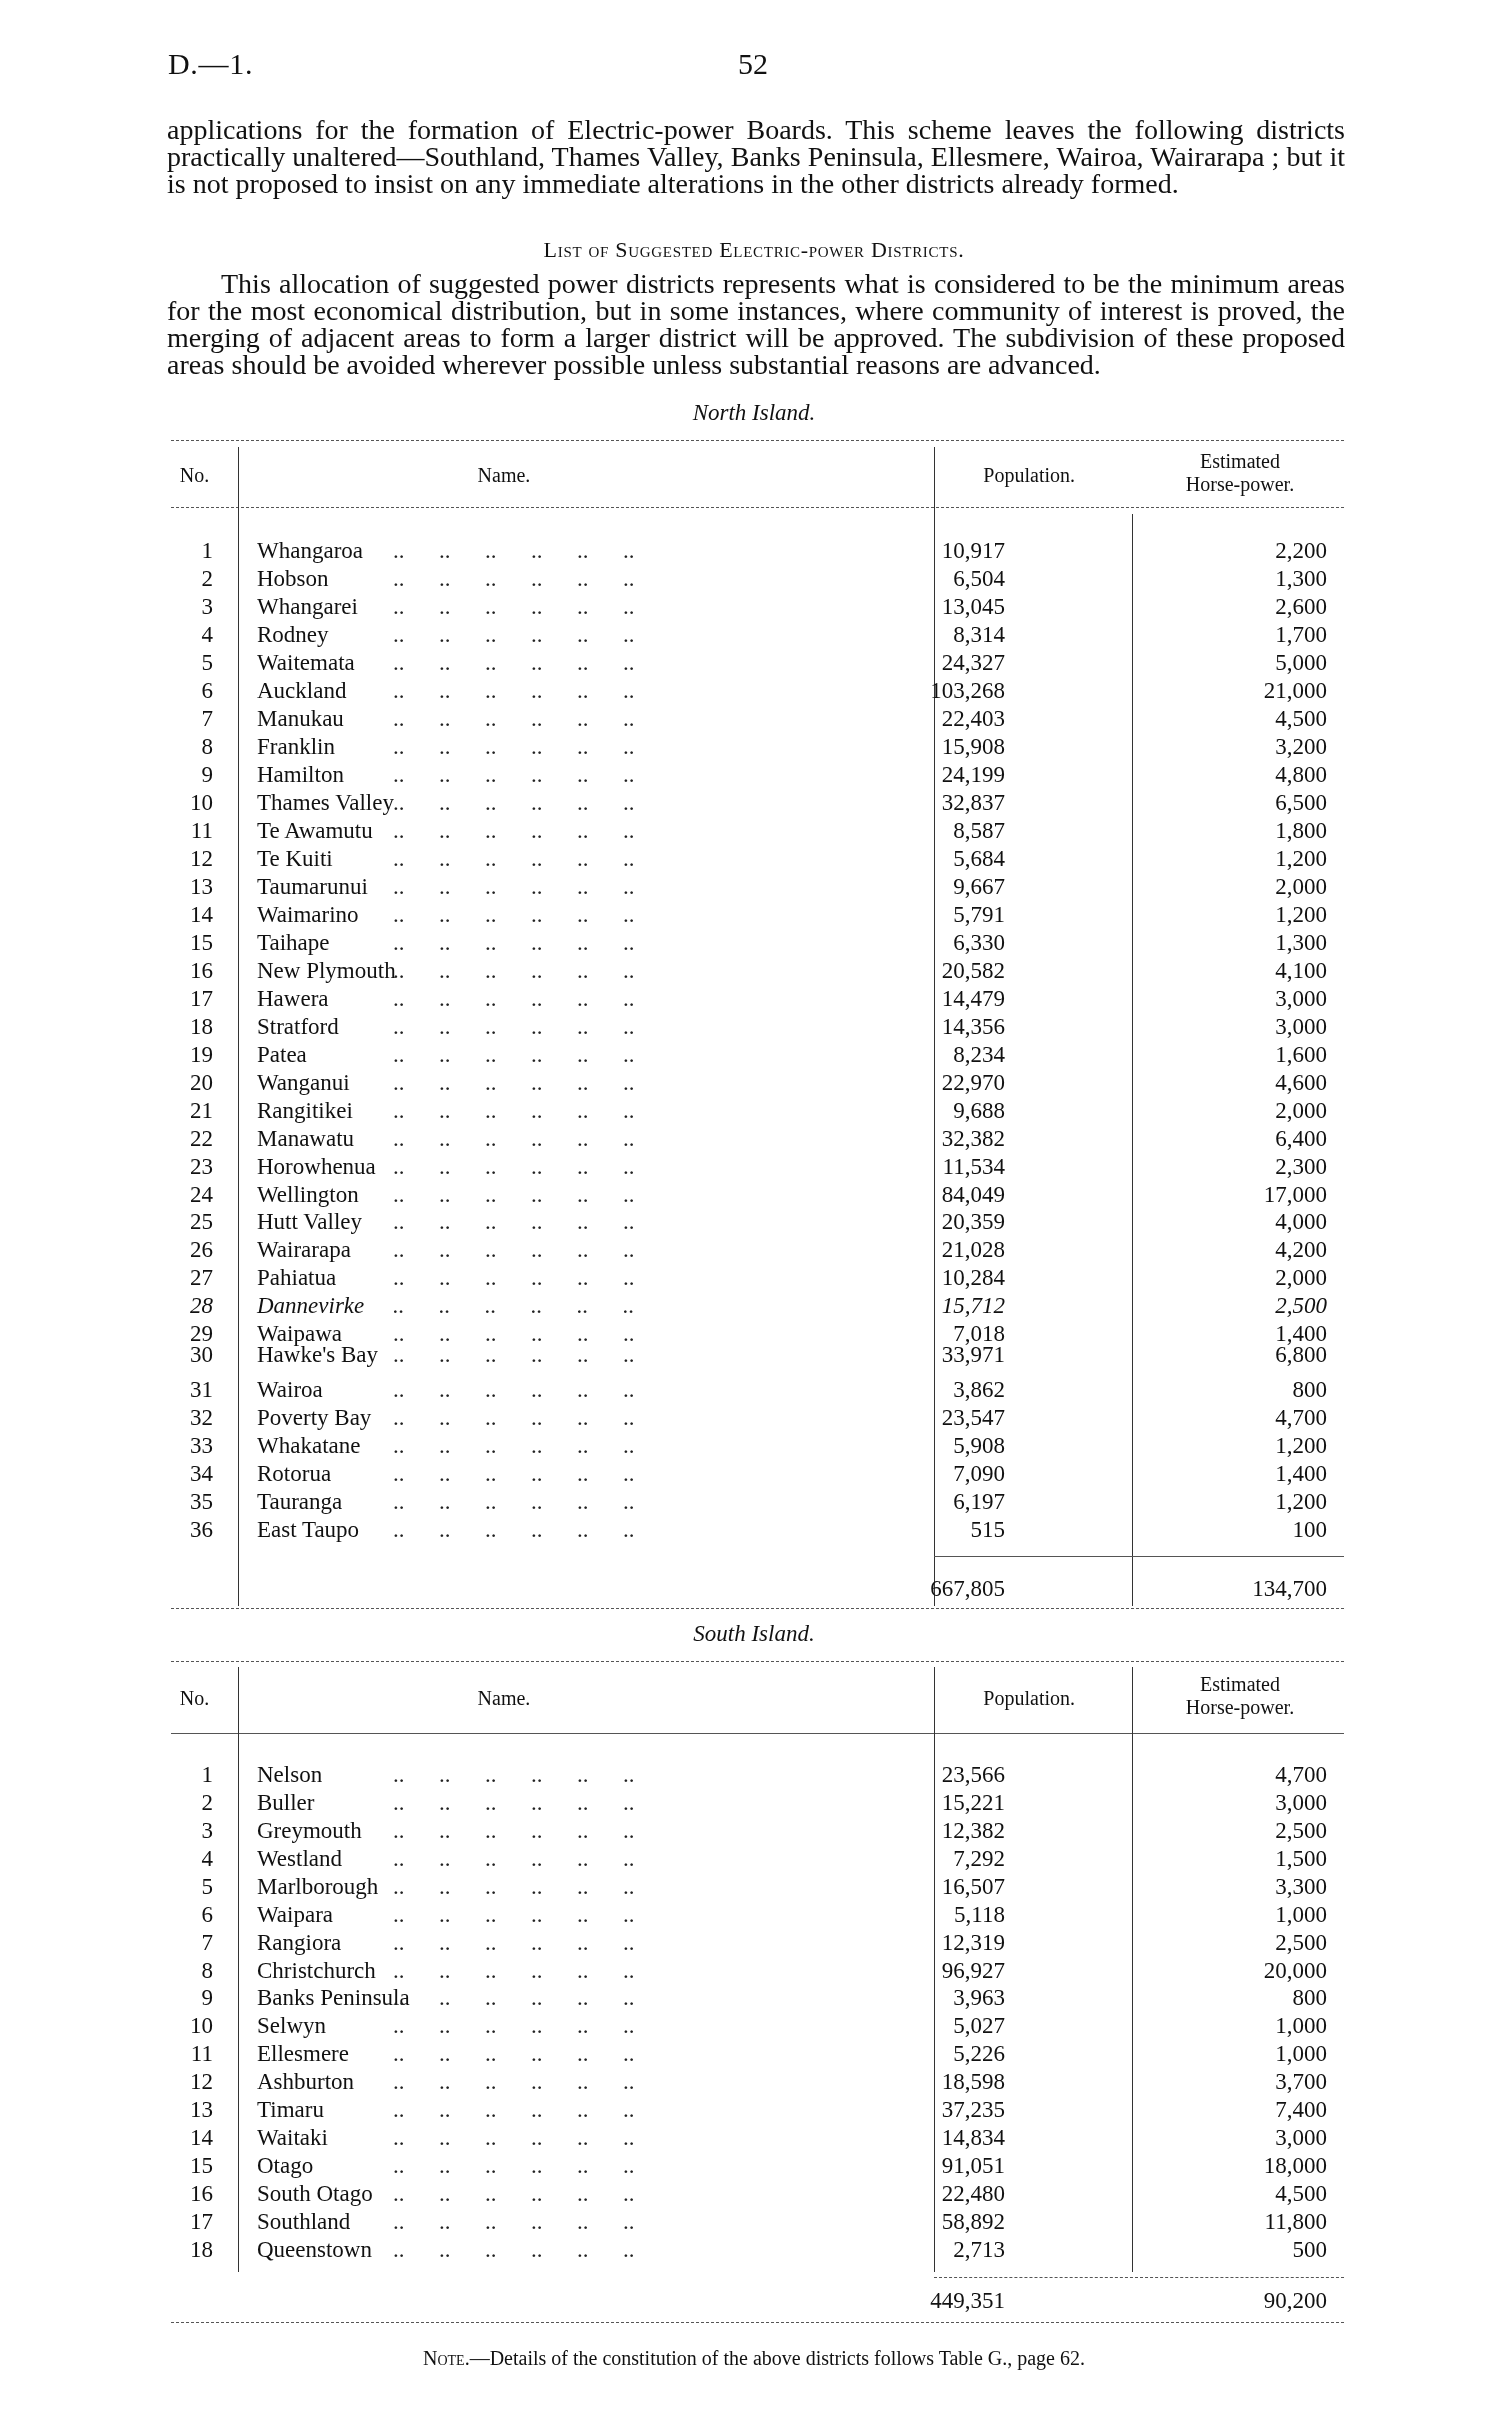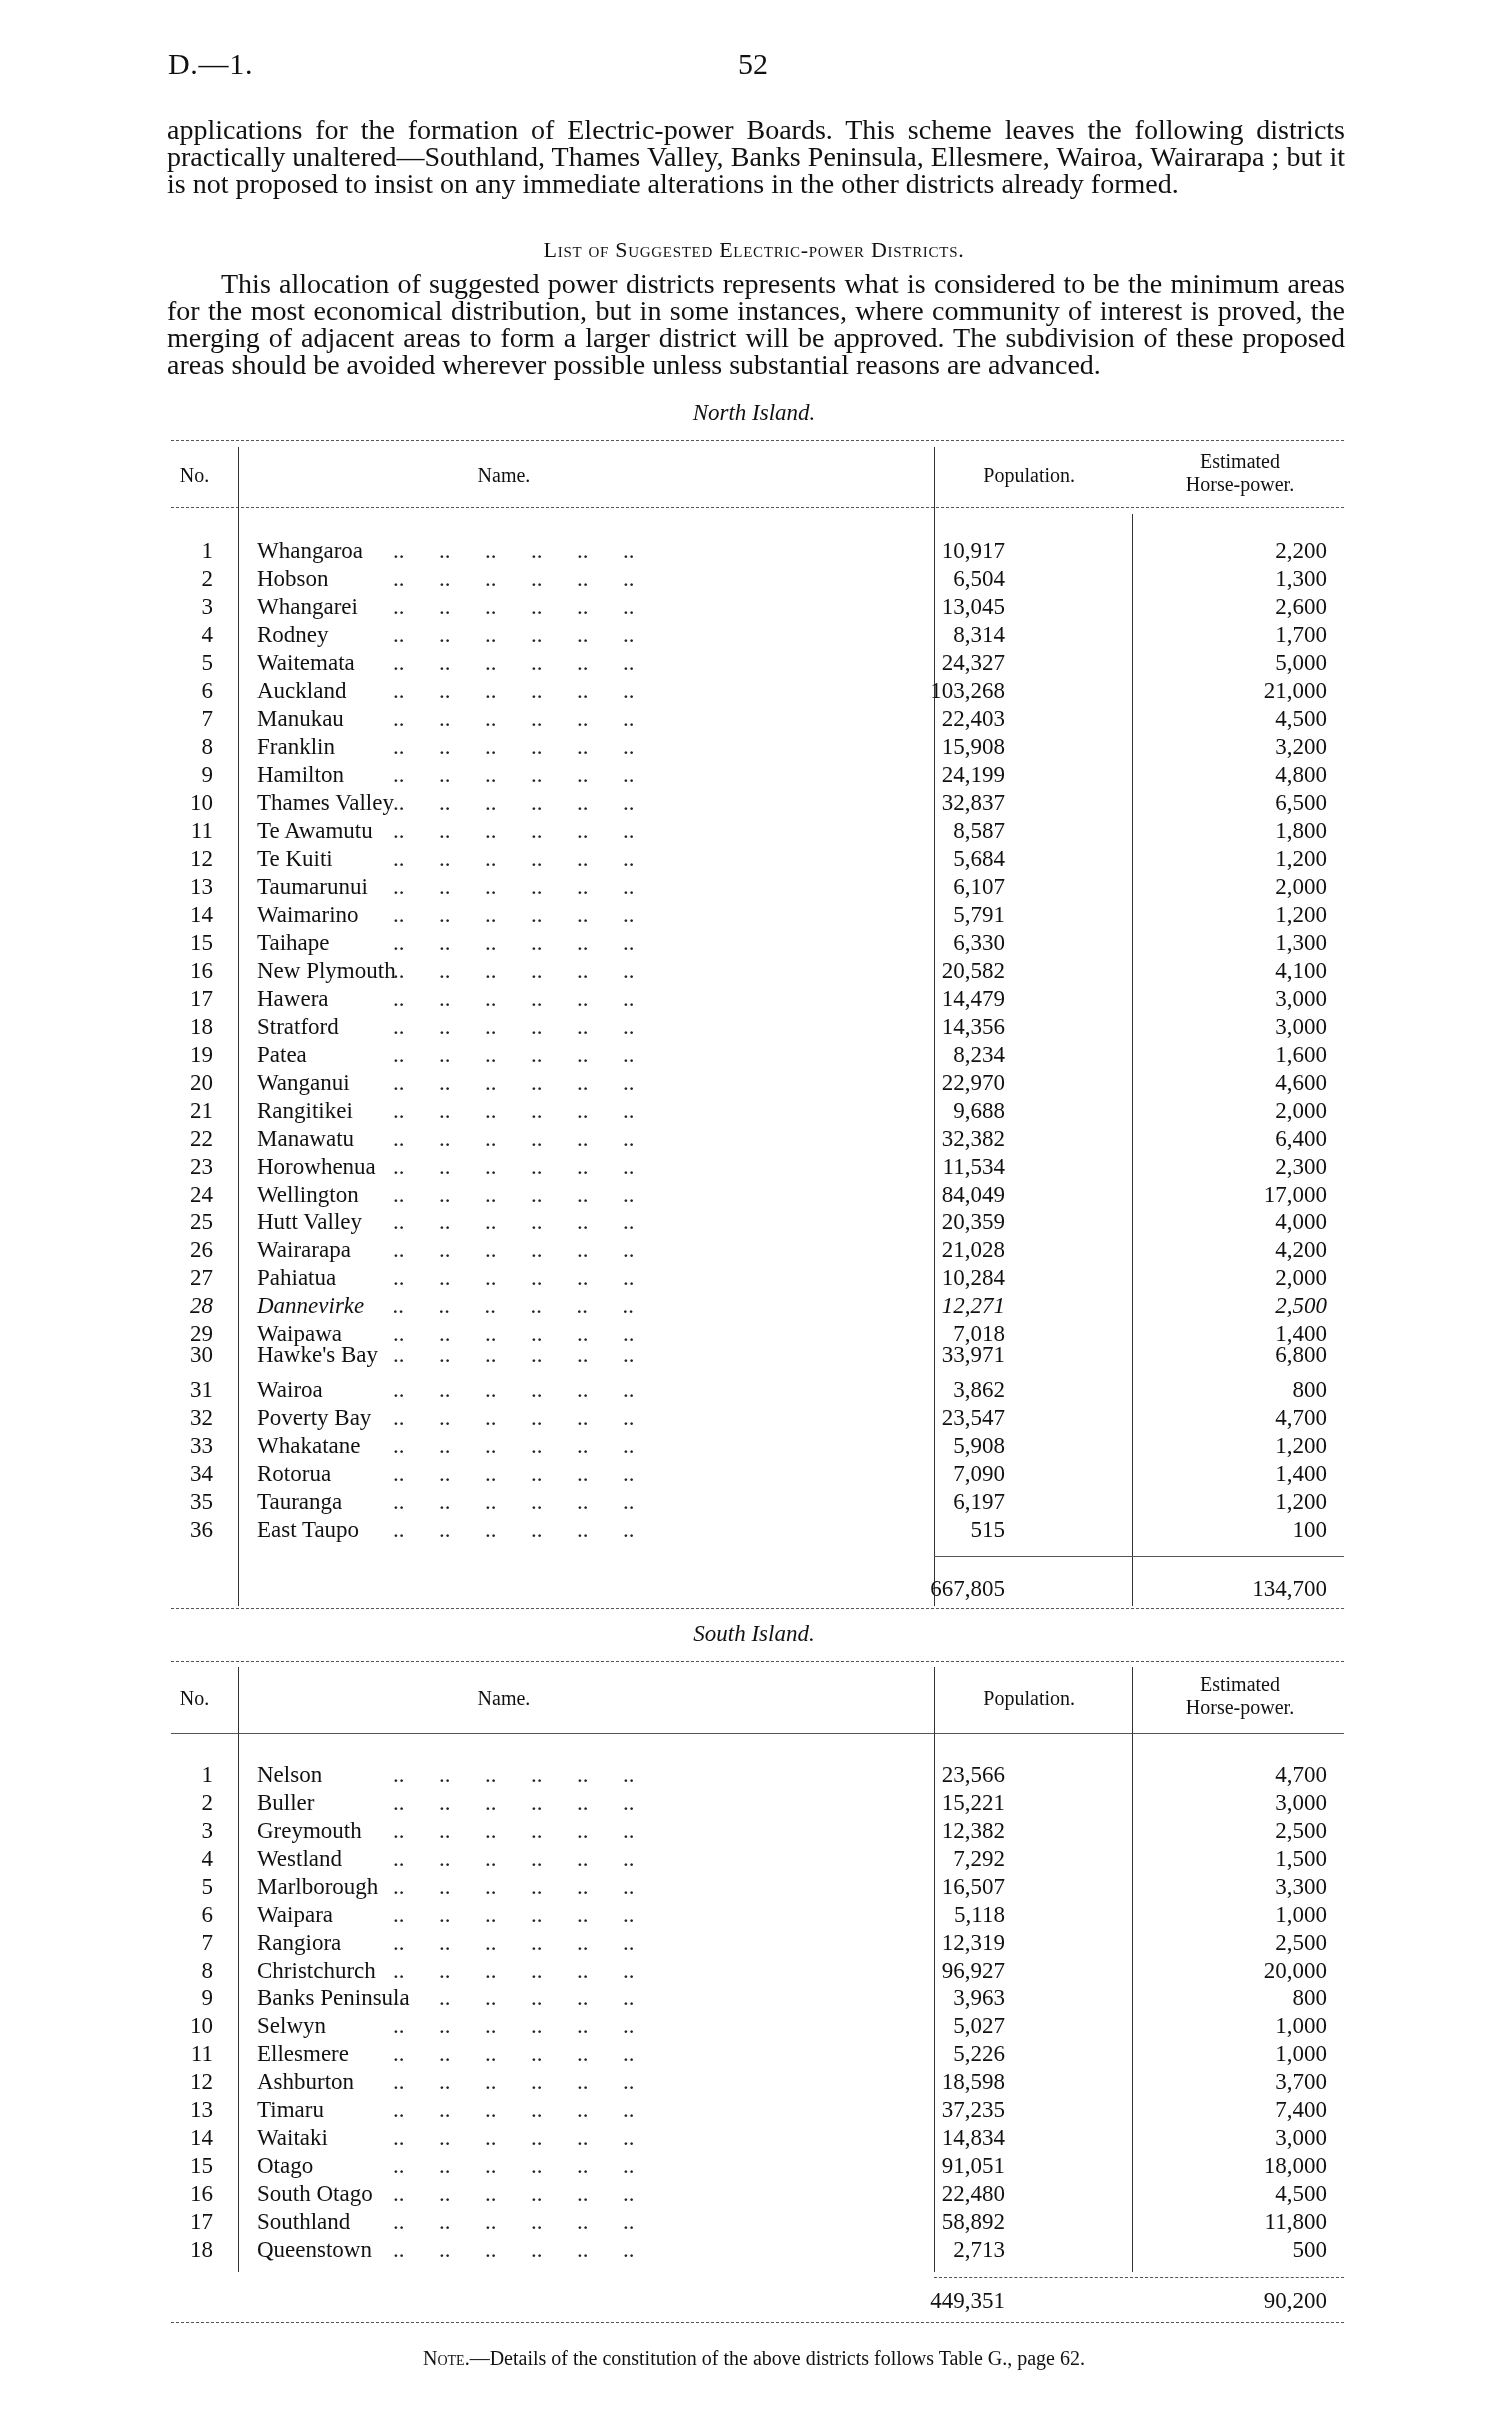--- a/index.html
+++ b/index.html
@@ -131,21 +131,21 @@
         <span class="c-no">12</span>
         <span class="c-name">Te Kuiti</span>
         <span class="c-dots">..      ..      ..      ..      ..      ..</span>
         <span class="c-pop">5,684</span>
         <span class="c-hp">1,200</span>
       </div>
       <div class="row" style="top: 433px;">
         <span class="c-no">13</span>
         <span class="c-name">Taumarunui</span>
         <span class="c-dots">..      ..      ..      ..      ..      ..</span>
-        <span class="c-pop">6,107</span>
+        <span class="c-pop">9,667</span>
         <span class="c-hp">2,000</span>
       </div>
       <div class="row" style="top: 461px;">
         <span class="c-no">14</span>
         <span class="c-name">Waimarino</span>
         <span class="c-dots">..      ..      ..      ..      ..      ..</span>
         <span class="c-pop">5,791</span>
         <span class="c-hp">1,200</span>
       </div>
       <div class="row" style="top: 489px;">
@@ -236,21 +236,21 @@
         <span class="c-no">27</span>
         <span class="c-name">Pahiatua</span>
         <span class="c-dots">..      ..      ..      ..      ..      ..</span>
         <span class="c-pop">10,284</span>
         <span class="c-hp">2,000</span>
       </div>
       <div class="row" style="top: 852px; font-style: italic;">
         <span class="c-no">28</span>
         <span class="c-name">Dannevirke</span>
         <span class="c-dots">..      ..      ..      ..      ..      ..</span>
-        <span class="c-pop">12,271</span>
+        <span class="c-pop">15,712</span>
         <span class="c-hp">2,500</span>
       </div>
       <div class="row" style="top: 880px;">
         <span class="c-no">29</span>
         <span class="c-name">Waipawa</span>
         <span class="c-dots">..      ..      ..      ..      ..      ..</span>
         <span class="c-pop">7,018</span>
         <span class="c-hp">1,400</span>
       </div>
       <div class="row" style="top: 901px;">

